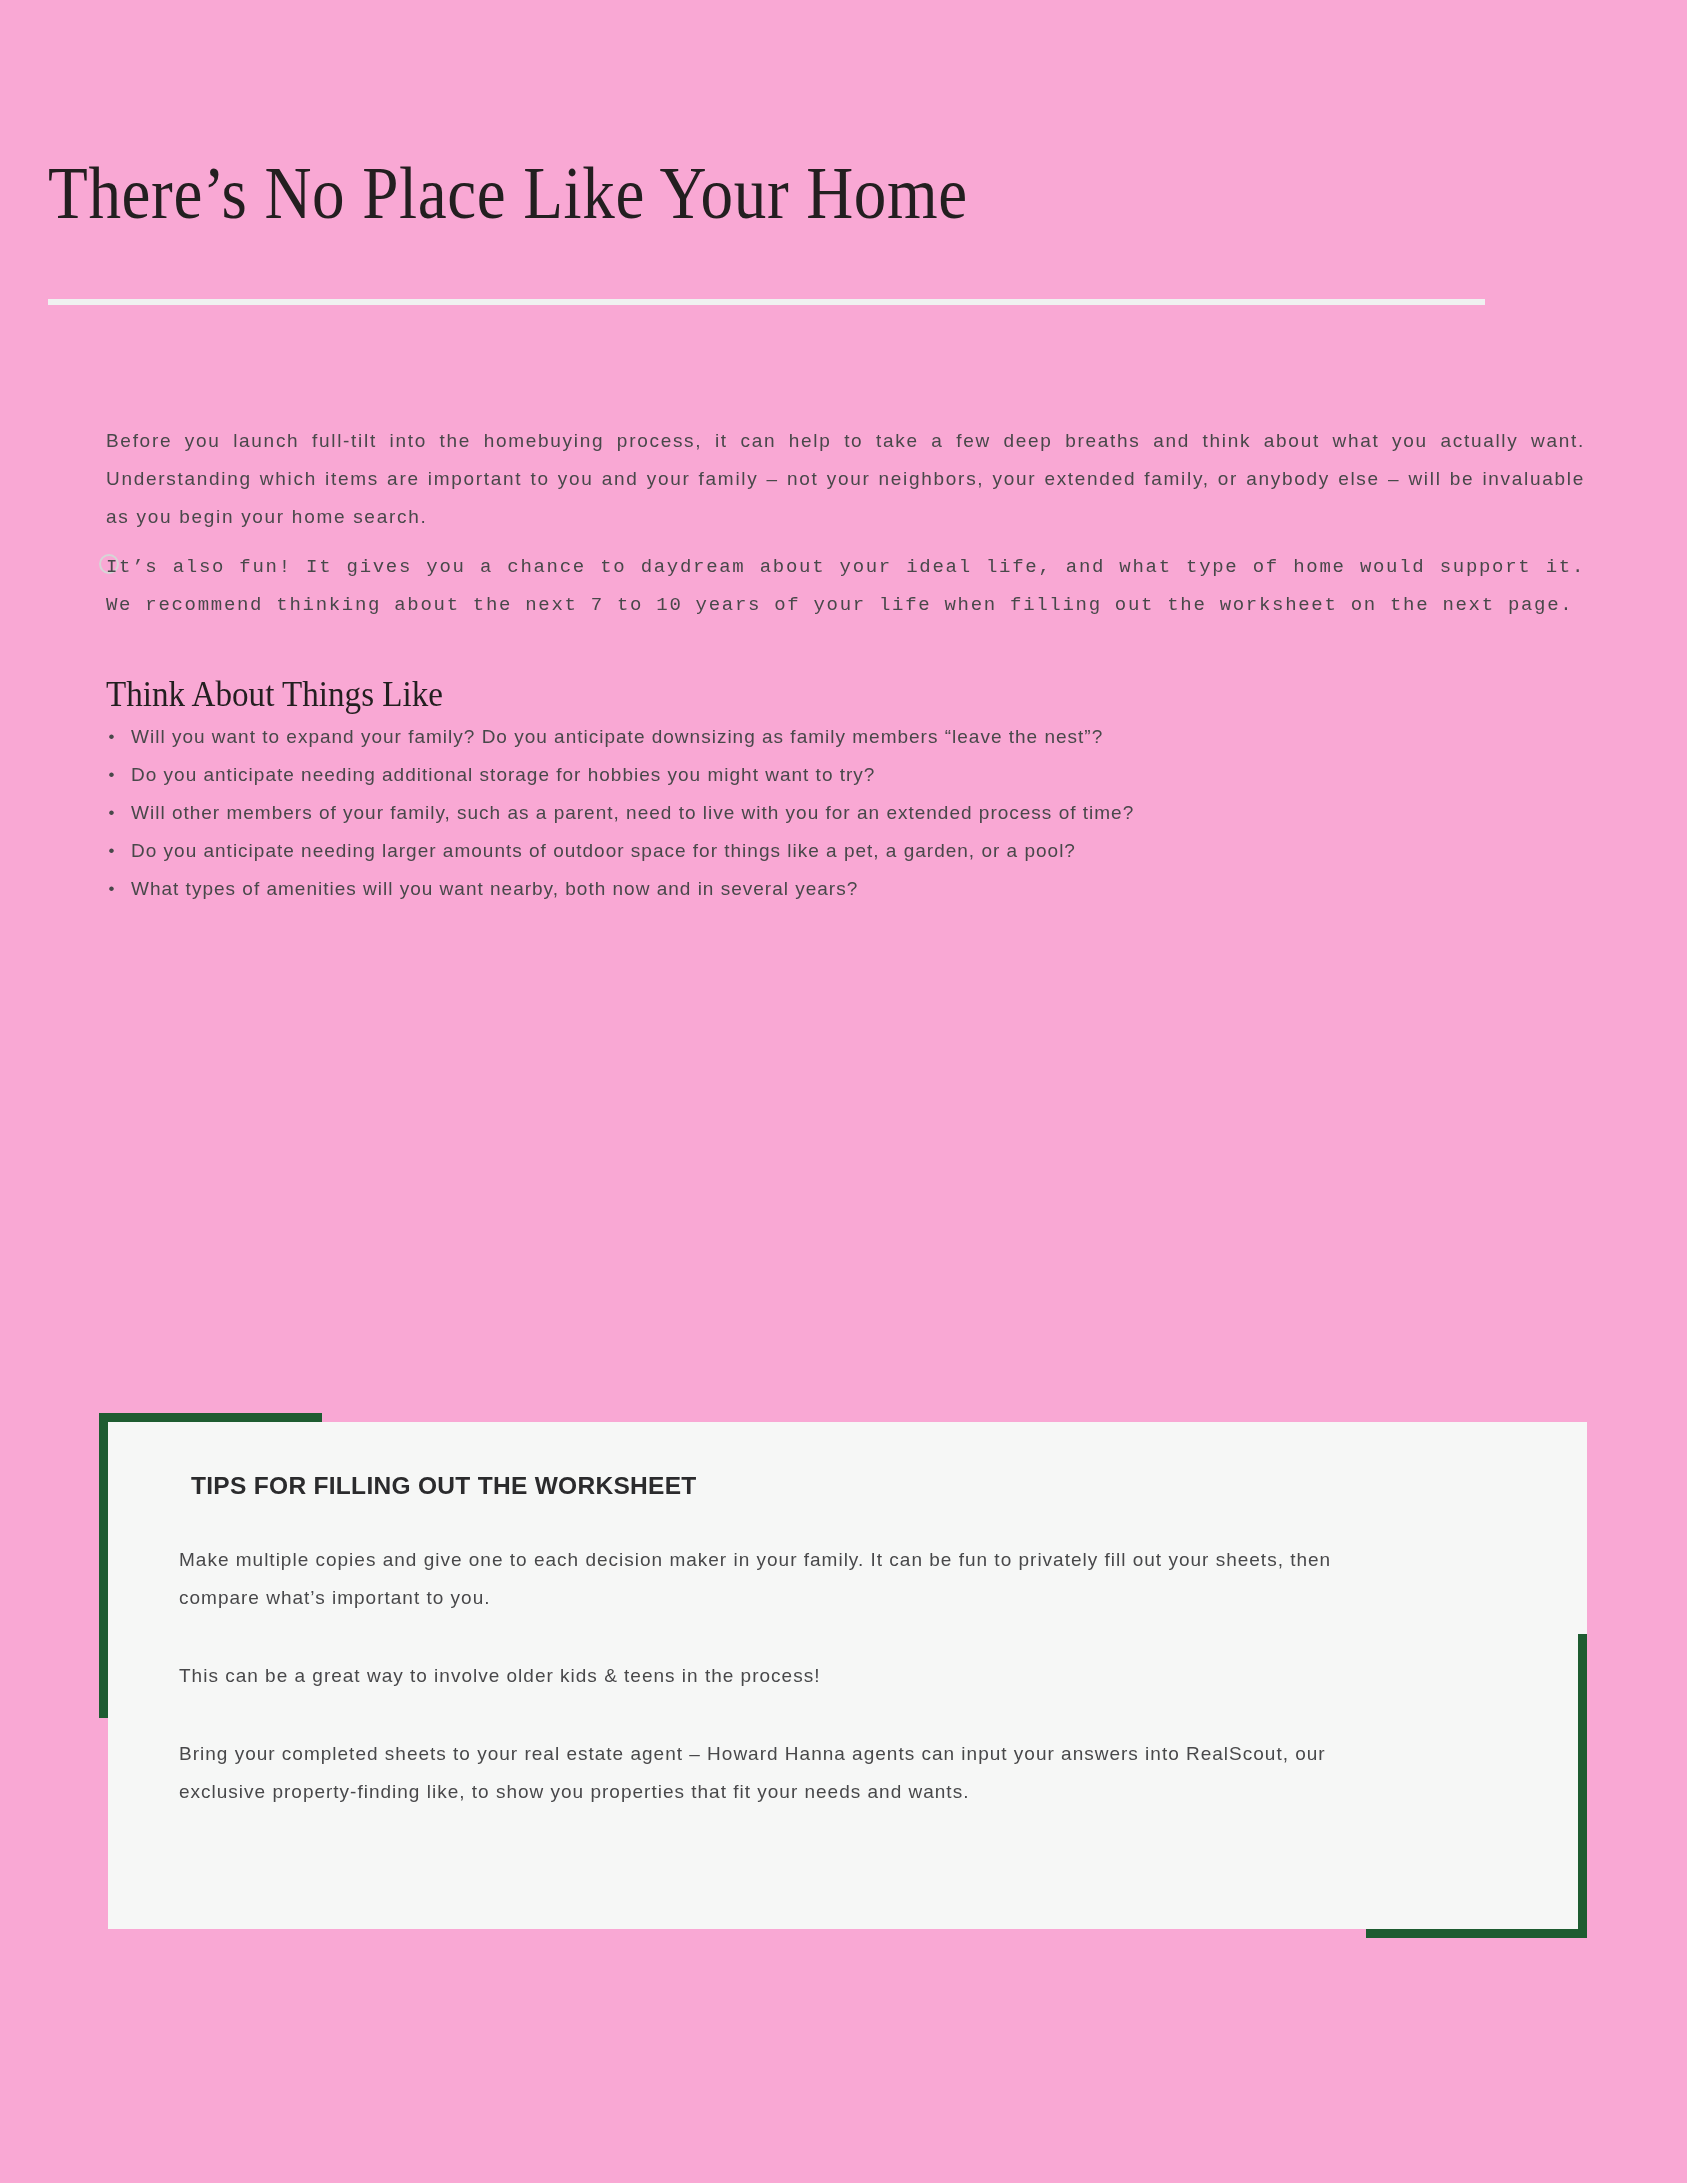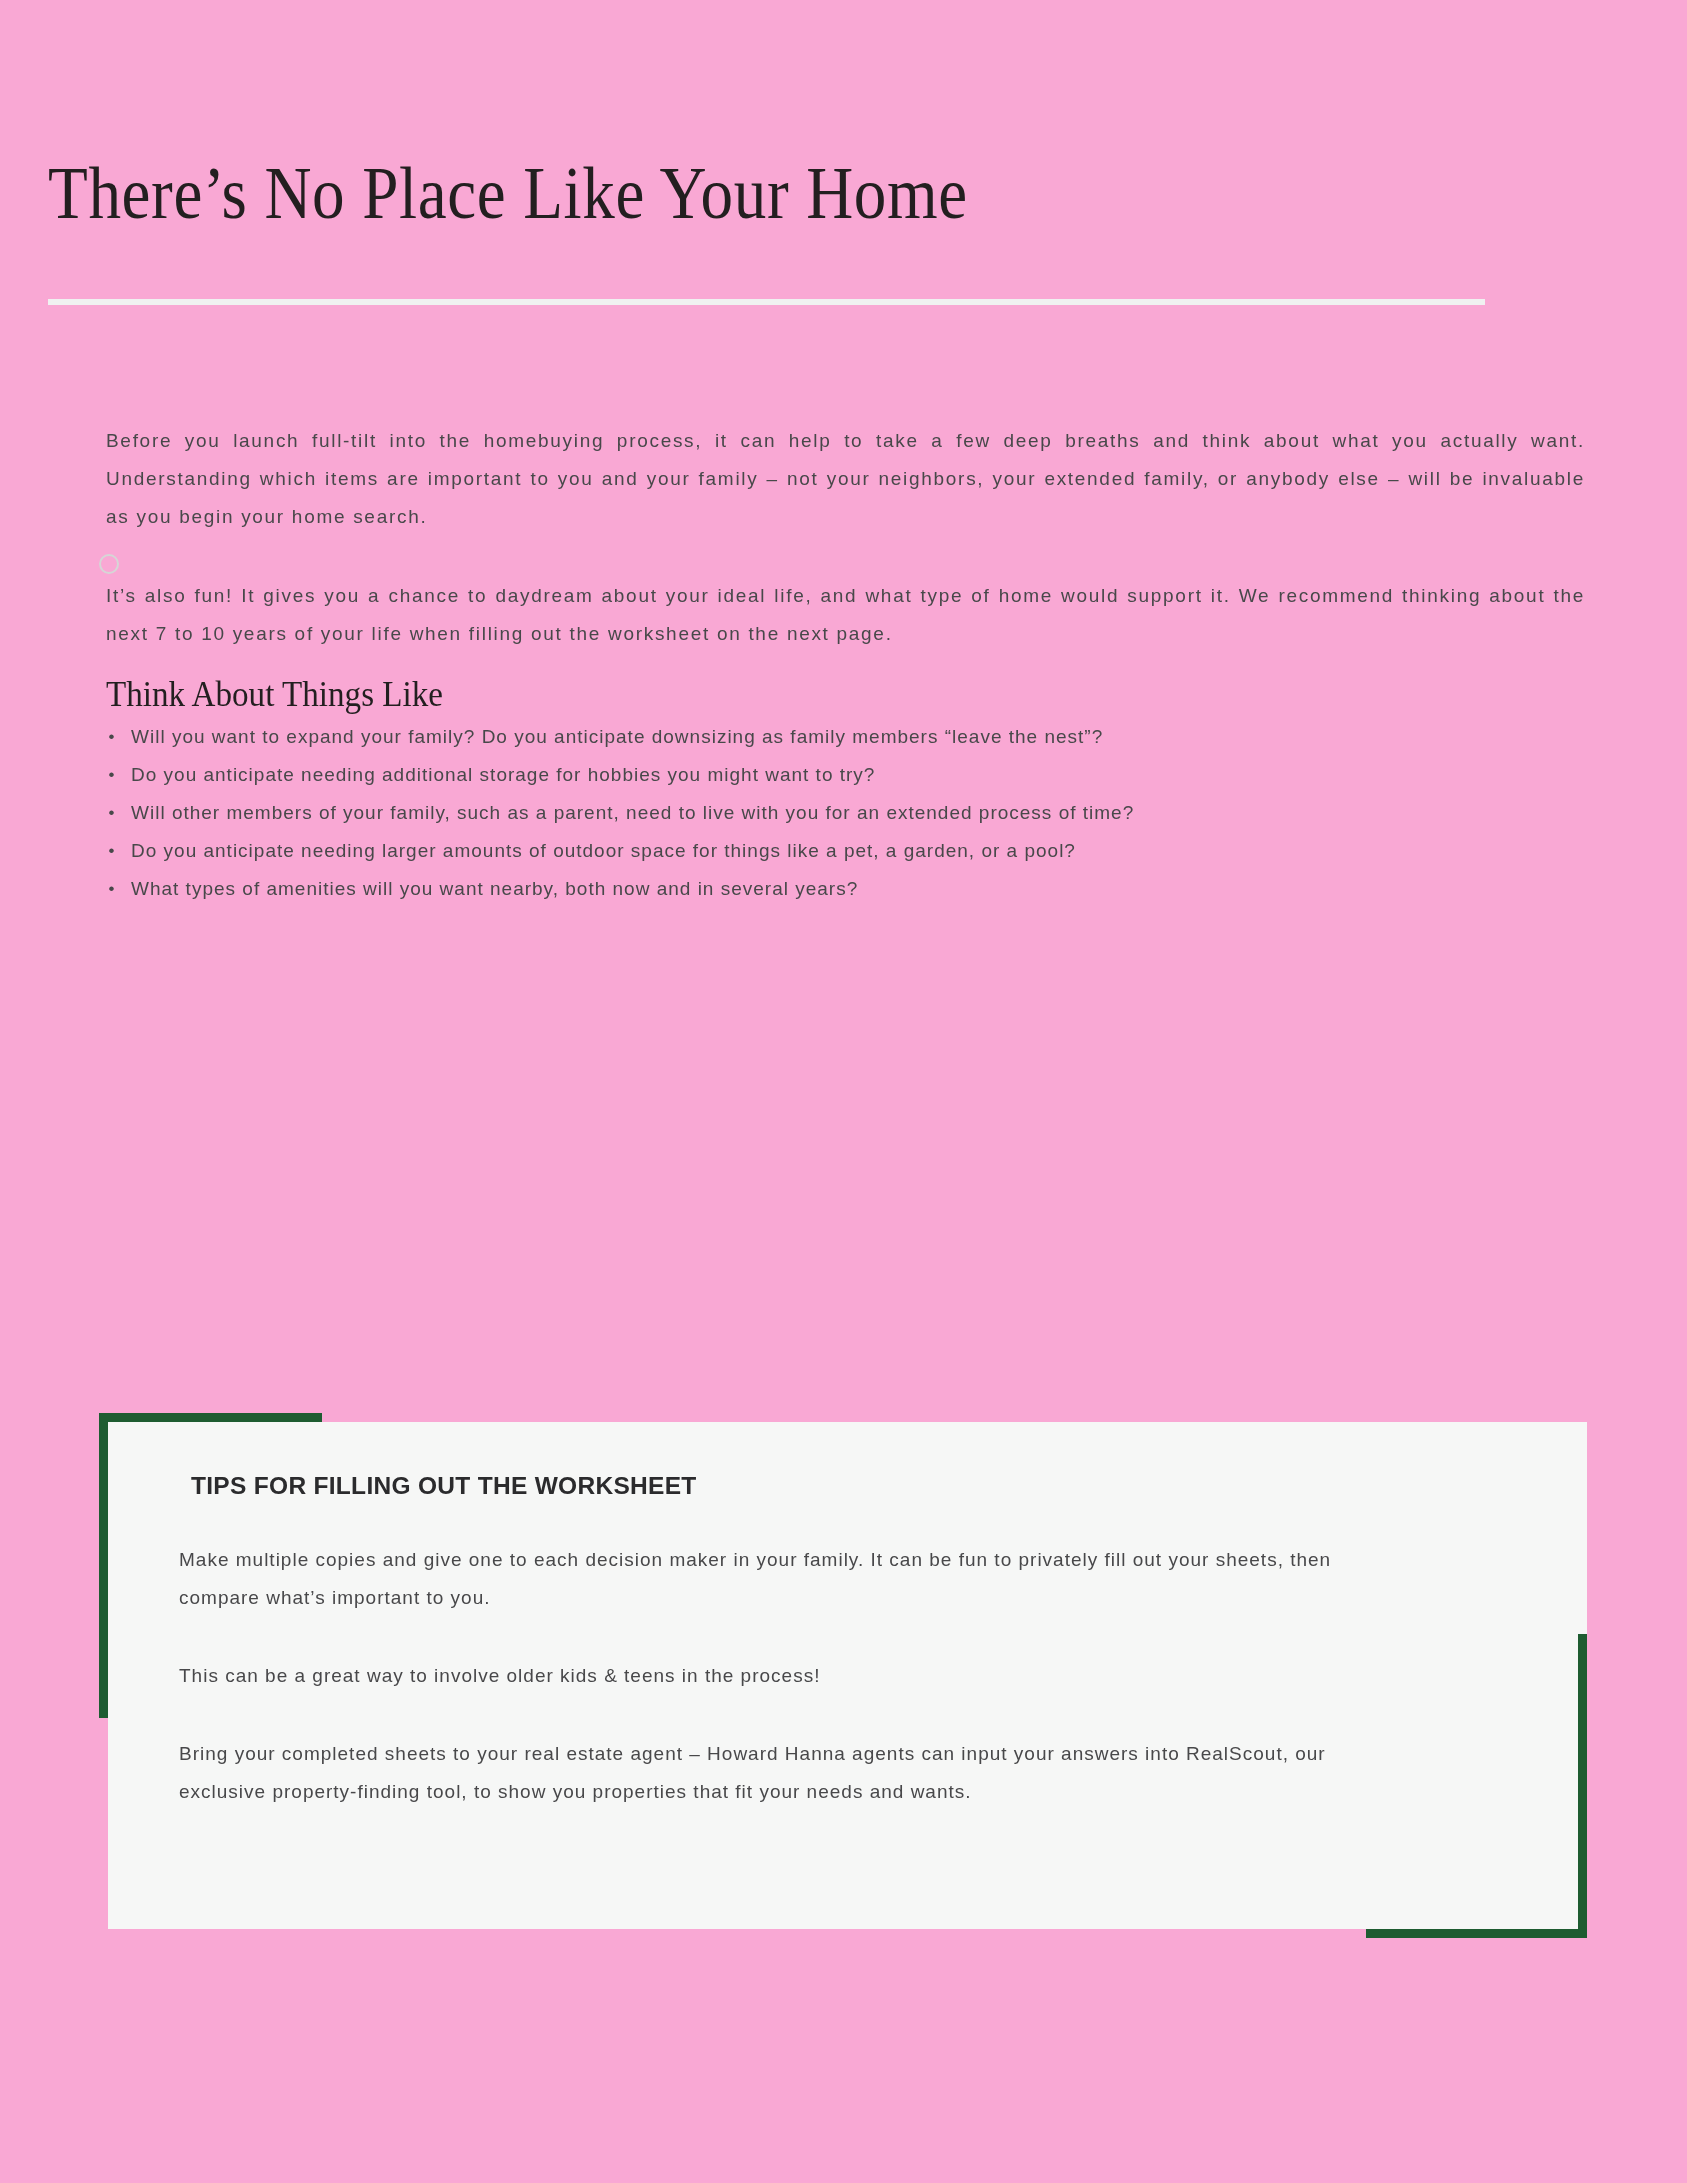--- a/index.html
+++ b/index.html
@@ -36,21 +36,21 @@
     position:absolute; left:106px; width:1479px;
     margin:0;
     font-size:19px;
     line-height:38px;
     letter-spacing:1.7px;
     color:#48484a;
     font-weight:300;
     text-align:justify;
   }
   .intro-para.p1 { top:380px; }
-  .intro-para.p2 { top:535px; }
+  .intro-para.p2 { top:506px;font-family:Liberation Mono, monospace; }
 
   .cursor-ring {
     position:absolute; left:99px; top:554px;
     width:20px; height:20px;
     border:2.6px solid #d6d6d6;
     border-radius:50%;
     box-sizing:border-box;
     z-index:0;
   }
   .intro-para, .section-heading, .bullet-list { z-index:1;margin-top:42px; }
@@ -162,20 +162,20 @@
     </li>
   </ul>
 
   <div class="accent accent-top"></div>
   <div class="accent accent-left"></div>
 
   <div class="tips-box">
     <h3 class="tips-heading">TIPS FOR FILLING OUT THE WORKSHEET</h3>
     <p class="tips-para">Make multiple copies and give one to each decision maker in your family. It can be fun to privately fill out your sheets, then compare what’s important to you.</p>
     <p class="tips-para">This can be a great way to involve older kids &amp; teens in the process!</p>
-    <p class="tips-para">Bring your completed sheets to your real estate agent – Howard Hanna agents can input your answers into RealScout, our exclusive property-finding tool, to show you properties that fit your needs and wants.</p>
+    <p class="tips-para">Bring your completed sheets to your real estate agent – Howard Hanna agents can input your answers into RealScout, our exclusive property-finding like, to show you properties that fit your needs and wants.</p>
   </div>
 
   <div class="accent accent-right"></div>
   <div class="accent accent-bottom"></div>
 
 </div>
 
 
 </body></html>

